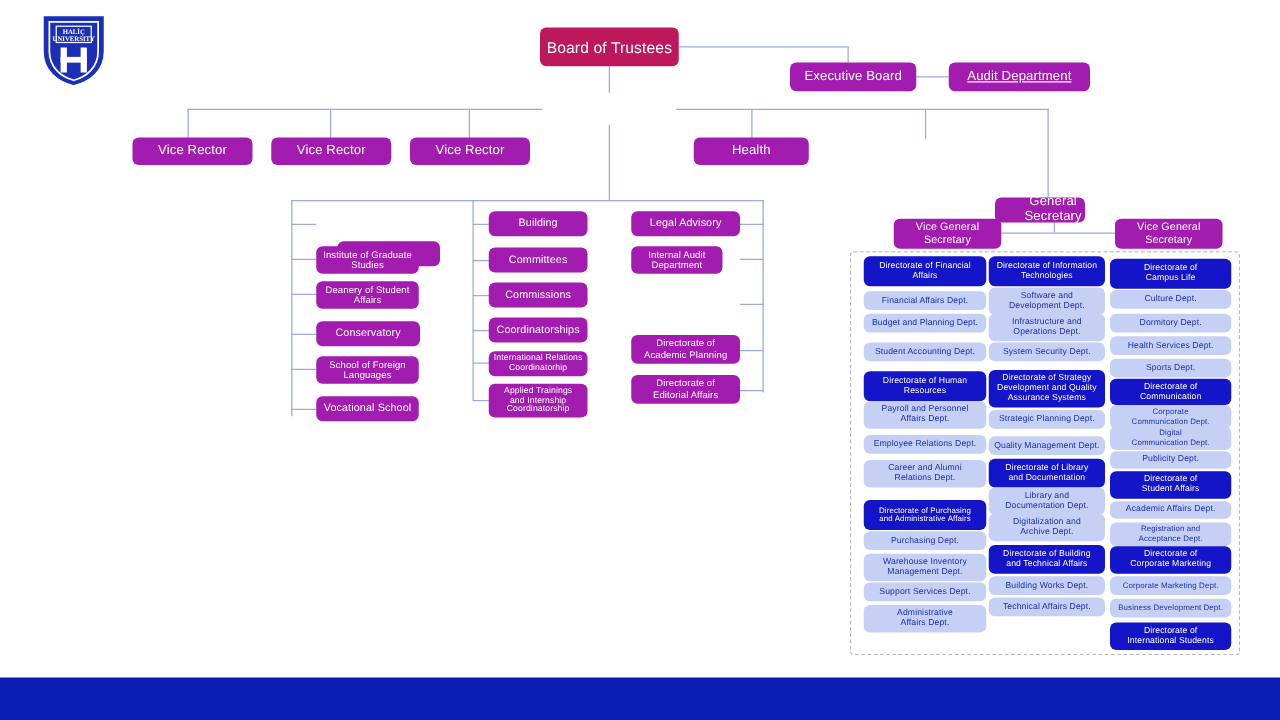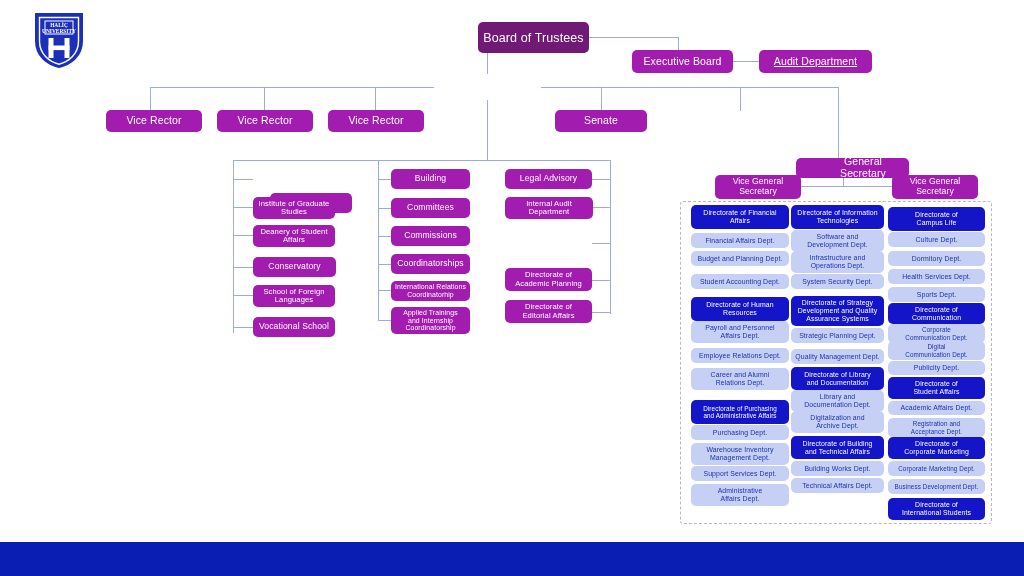--- a/index.html
+++ b/index.html
@@ -25,21 +25,21 @@
     position: absolute;
     display: flex; align-items: center; justify-content: center;
     text-align: center;
     color: #ffffff;
     border-radius: 5px;
     line-height: 1.12;
     padding: 2px 3px;
     letter-spacing: .1px;
     white-space: pre-line;
   }
-  .gray  { background: #701a75; margin-left: 46px; }
+  .gray  { background: #be185d; }
   .blue  { background: #a21caf; }
   .navy  { background: #1414c8; }
   .light { background: #c6d0f4; color: #1c2fb4; }
 
   .s13 { font-size: 12.5px; }
   .s11 { font-size: 10.5px; }
   .s9  { font-size: 8.6px; }
   .s8  { font-size: 7.6px; }
   .s7  { font-size: 6.9px; }
   .s65 { font-size: 6.3px; }
@@ -131,21 +131,21 @@
 
   <div class="node blue s11" style="left:632px; top:50px; width:101px; height:23px;">Executive Board</div>
 
   <div class="node blue s11" style="left:759px; top:50px; width:113px; height:23px;text-decoration:underline;">Audit Department</div>
 
 
   <div class="node blue s11" style="left:106px; top:110px; width:96px; height:22px;">Vice Rector</div>
   <div class="node blue s11" style="left:217px; top:110px; width:96px; height:22px;">Vice Rector</div>
   <div class="node blue s11" style="left:328px; top:110px; width:96px; height:22px;">Vice Rector</div>
 
-  <div class="node blue s11" style="left:555px; top:110px; width:92px; height:22px;">Senate</div>
+  <div class="node blue s11" style="left:555px; top:110px; width:92px; height:22px;">Health</div>
 
   <div class="node blue s9" style="left:270px; top:169px; width:82px; height:20px;margin-top:24px;">Faculties</div>
   <div class="node blue s8" style="left:253px; top:197px; width:82px; height:22px;text-align:center;">Institute of Graduate
 Studies</div>
   <div class="node blue s8" style="left:253px; top:225px; width:82px; height:22px;">Deanery of Student
 Affairs</div>
   <div class="node blue s9" style="left:253px; top:257px; width:83px; height:20px;">Conservatory</div>
   <div class="node blue s8" style="left:253px; top:285px; width:82px; height:22px;">School of Foreign
 Languages</div>
   <div class="node blue s9" style="left:253px; top:317px; width:82px; height:20px;">Vocational School</div>
@@ -154,28 +154,28 @@
   <div class="node blue s9" style="left:391px; top:198px; width:79px; height:20px;">Committees</div>
   <div class="node blue s9" style="left:391px; top:226px; width:79px; height:20px;">Commissions</div>
   <div class="node blue s9" style="left:391px; top:254px; width:79px; height:20px;">Coordinatorships</div>
   <div class="node blue s7" style="left:391px; top:281px; width:79px; height:20px;">International Relations
 Coordinatorhip</div>
   <div class="node blue s7" style="left:391px; top:307px; width:79px; height:27px;">Applied Trainings
 and Internship
 Coordinatorship</div>
 
   <div class="node blue s9" style="left:505px; top:169px; width:87px; height:20px;">Legal Advisory</div>
-  <div class="node blue s8" style="left:505px; top:197px; width:88px; height:22px;">Internal Audit
+  <div class="node blue s8" style="left:505px; top:197px; width:73px; height:22px;">Internal Audit
 Department</div>
   <div class="node blue s8" style="left:505px; top:268px; width:87px; height:23px;">Directorate of
 Academic Planning</div>
   <div class="node blue s8" style="left:505px; top:300px; width:87px; height:23px;">Directorate of
 Editorial Affairs</div>
 
-  <div class="node blue s11" style="left:796px; top:158px; width:113px; height:20px;padding-left:24px;">General Secretary</div>
+  <div class="node blue s11" style="left:796px; top:158px; width:72px; height:20px;padding-left:24px;">General Secretary</div>
   <div class="node blue s9" style="left:715px; top:175px; width:86px; height:24px;">Vice General
 Secretary</div>
   <div class="node blue s9" style="left:892px; top:175px; width:86px; height:24px;">Vice General
 Secretary</div>
 
   <div class="dashed" style="left:680px; top:201px; width:312px; height:323px;"></div>
 
   <div class="node navy s7" style="left:691px; top:205px; width:98px; height:24px;">Directorate of Financial
 Affairs</div>
   <div class="node light s7" style="left:691px; top:233px; width:98px; height:15px;">Financial Affairs Dept.</div>

